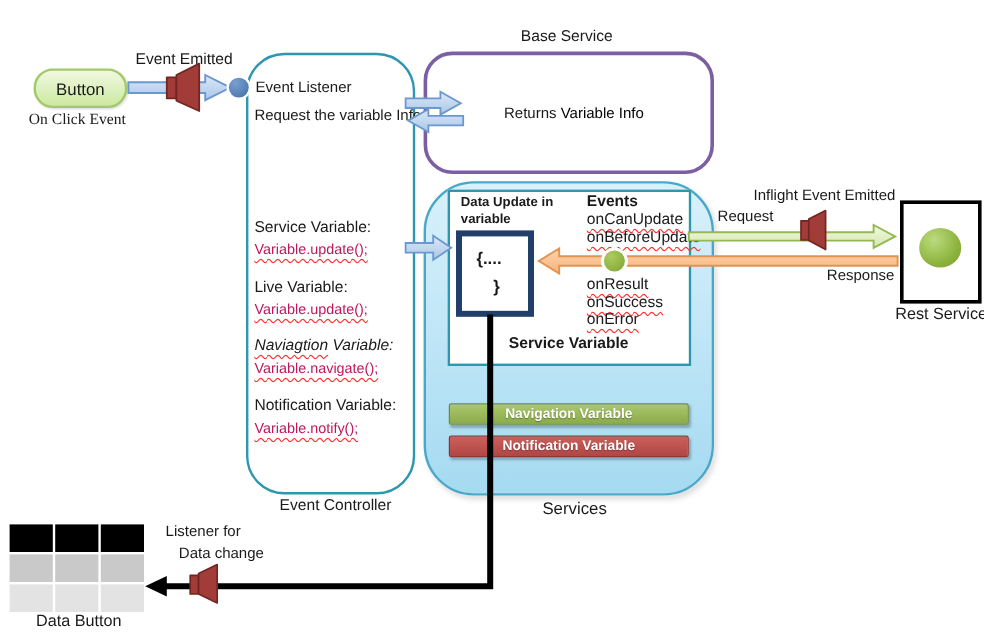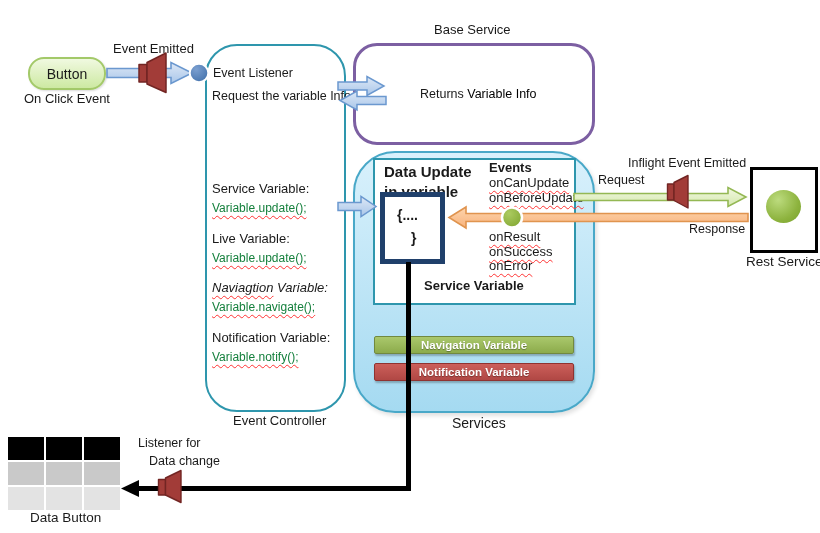--- a/index.html
+++ b/index.html
@@ -5,21 +5,21 @@
   html,body{margin:0;padding:0;background:#fff;}
   #canvas{position:relative;width:820px;height:533px;background:#fff;overflow:hidden;
           font-family:"Liberation Sans","DejaVu Sans",sans-serif;color:#1a1a1a;}
   .abs{position:absolute;}
   .lbl{font-size:13px;white-space:nowrap;}
   .sm{font-size:12.5px;white-space:nowrap;}
   .tiny{font-size:13px;white-space:nowrap;}
   .b{font-weight:bold;}
   .sq{text-decoration-line:underline;text-decoration-style:wavy;
       text-decoration-color:#f33;text-decoration-thickness:1px;text-underline-offset:2.5px;}
-  .code{color:#15803d;font-size:12px;white-space:nowrap;}
+  .code{color:#be185d;font-size:12px;white-space:nowrap;}
 
   
   .btn-shape{left:28px;top:57px;width:74px;height:29px;border:2px solid #a3c969;border-radius:16px;
              background:linear-gradient(#f0f9e0,#cde9a2);display:flex;align-items:center;justify-content:center;
              font-size:14px;box-shadow:1px 1px 2px rgba(0,0,0,.15);}
 
   
   .controller{left:205px;top:44px;width:137px;height:364px;border:2.5px solid #2e96ad;border-radius:32px;background:#fff;}
   .base{left:353px;top:43px;width:236px;height:96px;border:3px solid #7c5fa2;border-radius:24px;background:#fff;}
   .services{left:353px;top:151px;width:238px;height:258px;border:2px solid #49a8c8;border-radius:42px;
@@ -48,21 +48,21 @@
 </style>
 </head>
 <body>
 
 <div id="canvas">
 
   <div class="abs btn-shape">
     <span>Button</span>
   </div>
   <div class="abs lbl" style="left:113px;top:41px;">Event Emitted</div>
-  <div class="abs lbl" style="left:24px;top:91px;">On Click Event</div>
+  <div class="abs lbl" style="left:24px;top:91px;font-family:Liberation Serif, serif;">On Click Event</div>
 
   <div class="abs controller"></div>
   <div class="abs sm" style="left:213px;top:66px;">Event Listener</div>
   <div class="abs sm" style="left:212px;top:89px;">Request the variable Info</div>
 
   <div class="abs lbl" style="left:212px;top:181px;">Service Variable:</div>
   <div class="abs code sq" style="left:212px;top:201px;">Variable.update();</div>
 
   <div class="abs lbl" style="left:212px;top:231px;">Live Variable:</div>
   <div class="abs code sq" style="left:212px;top:251px;">Variable.update();</div>
@@ -76,21 +76,21 @@
   <div class="abs lbl" style="left:233px;top:413px;">Event Controller</div>
 
   <div class="abs base"></div>
   <div class="abs lbl" style="left:434px;top:22px;">Base Service</div>
   <div class="abs sm" style="left:420px;top:87px;"><span>Returns </span><span style="color:#000000;">Variable Info</span></div>
 
   <div class="abs services"></div>
   <div class="abs" style="left:452px;top:415px;font-size:14px;">Services</div>
 
   <div class="abs svbox"></div>
-  <div class="abs tiny b" style="left:384px;top:162px;width:88px;white-space:normal;line-height:1.3;font-size:15px;">Data Update in variable</div>
+  <div class="abs tiny b" style="left:384px;top:162px;width:88px;white-space:normal;line-height:1.3;font-size:11px;">Data Update in variable</div>
   <div class="abs jsonbox">
     <span class="l1">{....</span>
     <span class="l2">}</span>
   </div>
   <div class="abs tiny b" style="left:489px;top:160px;">Events</div>
   <div class="abs tiny sq" style="left:489px;top:175px;">onCanUpdate</div>
   <div class="abs tiny sq" style="left:489px;top:190px;">onBeforeUpdate</div>
   <div class="abs tiny sq" style="left:489px;top:229px;">onResult</div>
   <div class="abs tiny sq" style="left:489px;top:244px;">onSuccess</div>
   <div class="abs tiny sq" style="left:489px;top:258px;">onError</div>

